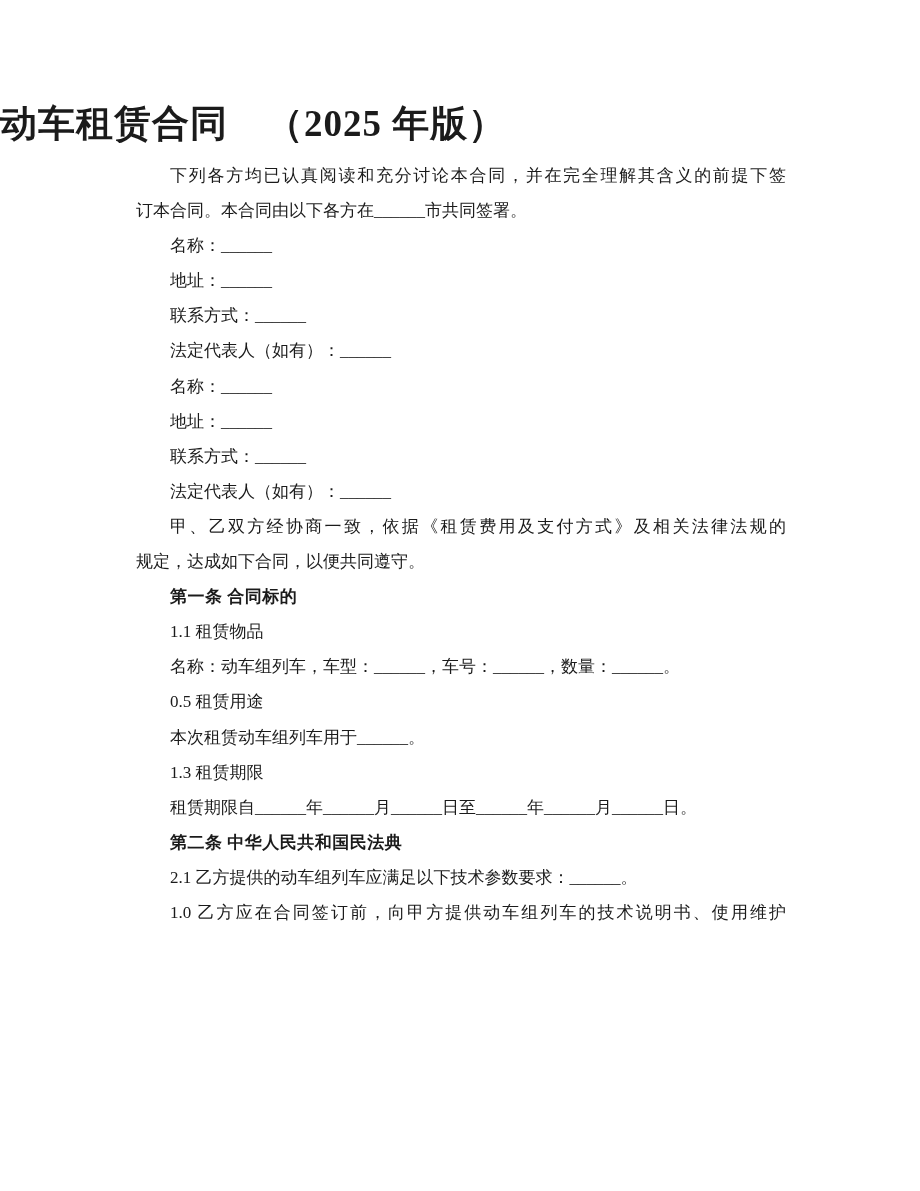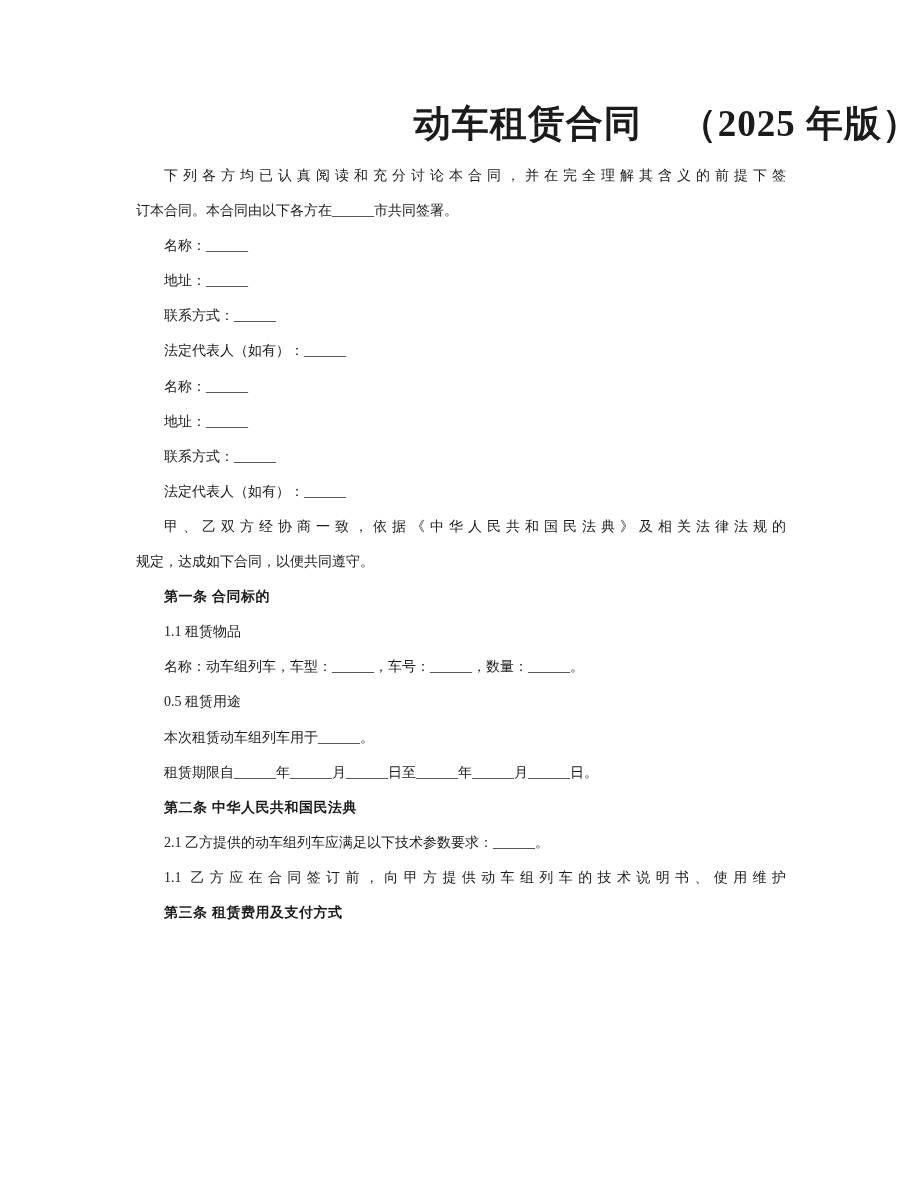--- a/index.html
+++ b/index.html
@@ -12,44 +12,43 @@
     width: 920px;
     height: 1191px;
     background: #ffffff;
     color: #1b1b1b;
     font-family: "Liberation Serif", "DejaVu Serif", serif;
     overflow: hidden;
   }
   .doc-title {
     margin: 0;
     padding-top: 98px;
-    text-align: right;
+    text-align: left;
     font-size: 37px;
     line-height: 52px;
     font-weight: 700;
     letter-spacing: 1px;
     white-space: nowrap;
-    padding-left: 12px;
   }
   .doc-body {
     margin: 8px 134px 0 136px;
     width: 650px;
-    font-size: 14px;
+    font-size: 17px;
     line-height: 35.1px;
     text-align: left;
   }
   .line {
     white-space: nowrap;
   }
   .line.indent {
     text-indent: 2em;
   }
   .line.bold {
     font-weight: 700;
-    font-family: Liberation Sans, sans-serif;
+    font-family: Liberation Serif, serif;
     letter-spacing: 0.5px;
   }
   
   .line.spread {
     white-space: normal;
     text-align: justify;
     text-align-last: justify;
   }
 </style>
 </head>
@@ -61,26 +60,26 @@
       <div class="line indent spread">下列各方均已认真阅读和充分讨论本合同，并在完全理解其含义的前提下签</div>
       <div class="line">订本合同。本合同由以下各方在______市共同签署。</div>
       <div class="line indent">名称：______</div>
       <div class="line indent">地址：______</div>
       <div class="line indent">联系方式：______</div>
       <div class="line indent">法定代表人（如有）：______</div>
       <div class="line indent">名称：______</div>
       <div class="line indent">地址：______</div>
       <div class="line indent">联系方式：______</div>
       <div class="line indent">法定代表人（如有）：______</div>
-      <div class="line indent spread">甲、乙双方经协商一致，依据《中华人民共和国民法典》及相关法律法规的</div>
+      <div class="line indent spread">甲、乙双方经协商一致，依据《租赁费用及支付方式》及相关法律法规的</div>
       <div class="line">规定，达成如下合同，以便共同遵守。</div>
       <div class="line indent bold">第一条 合同标的</div>
       <div class="line indent">1.1 租赁物品</div>
       <div class="line indent">名称：动车组列车，车型：______，车号：______，数量：______。</div>
       <div class="line indent">0.5 租赁用途</div>
       <div class="line indent">本次租赁动车组列车用于______。</div>
+      <div class="line indent">1.3 租赁期限</div>
       <div class="line indent">租赁期限自______年______月______日至______年______月______日。</div>
       <div class="line indent bold">第二条 中华人民共和国民法典</div>
       <div class="line indent">2.1 乙方提供的动车组列车应满足以下技术参数要求：______。</div>
-      <div class="line indent spread">1.1 乙方应在合同签订前，向甲方提供动车组列车的技术说明书、使用维护</div>
-      <div class="line indent bold">第三条 租赁费用及支付方式</div>
+      <div class="line indent spread">1.0 乙方应在合同签订前，向甲方提供动车组列车的技术说明书、使用维护</div>
     </div>
 </div>
 
 </body></html>

